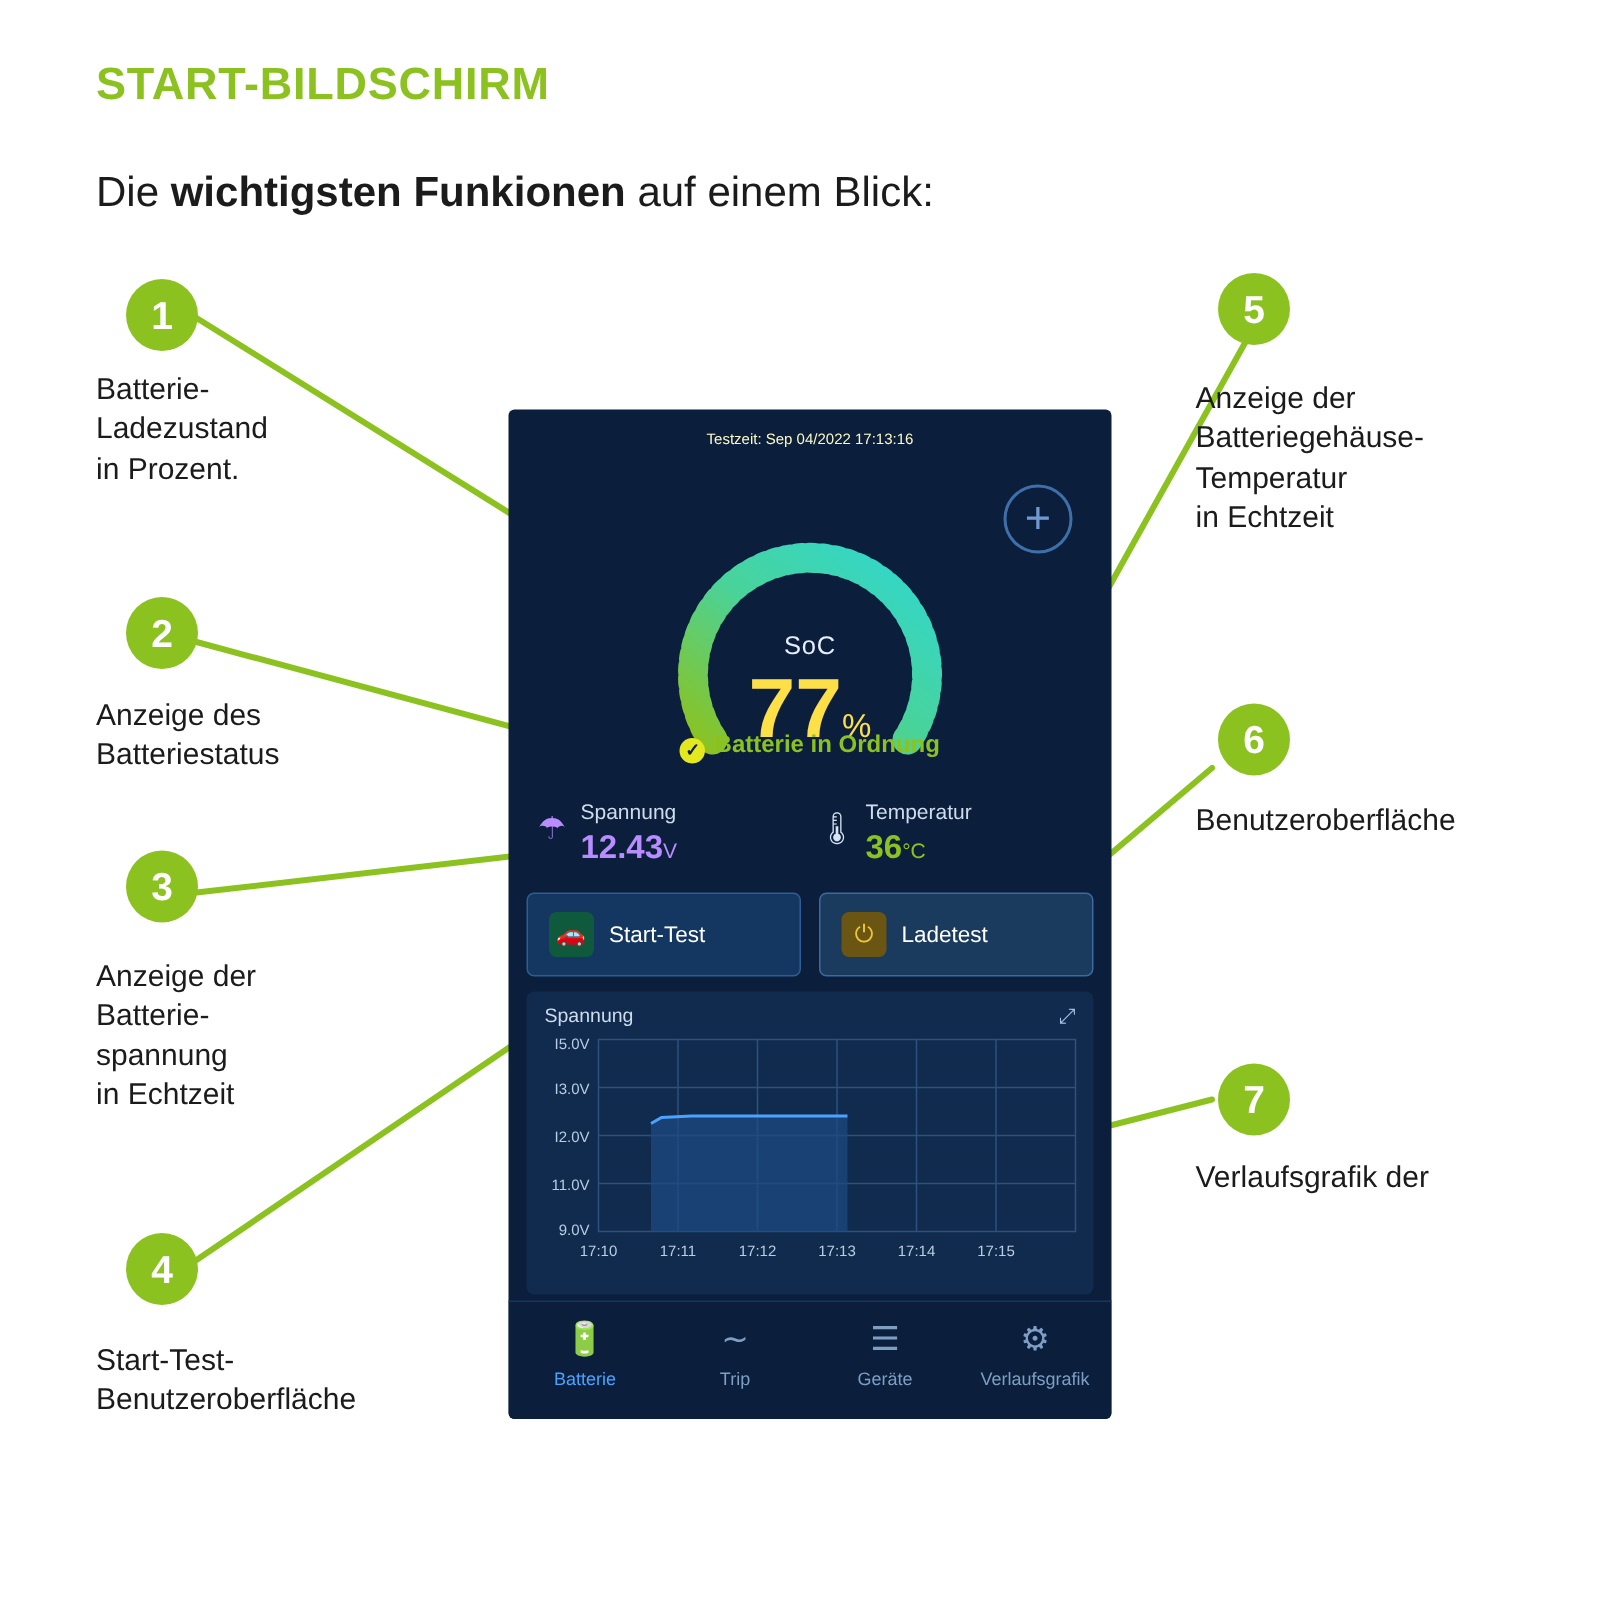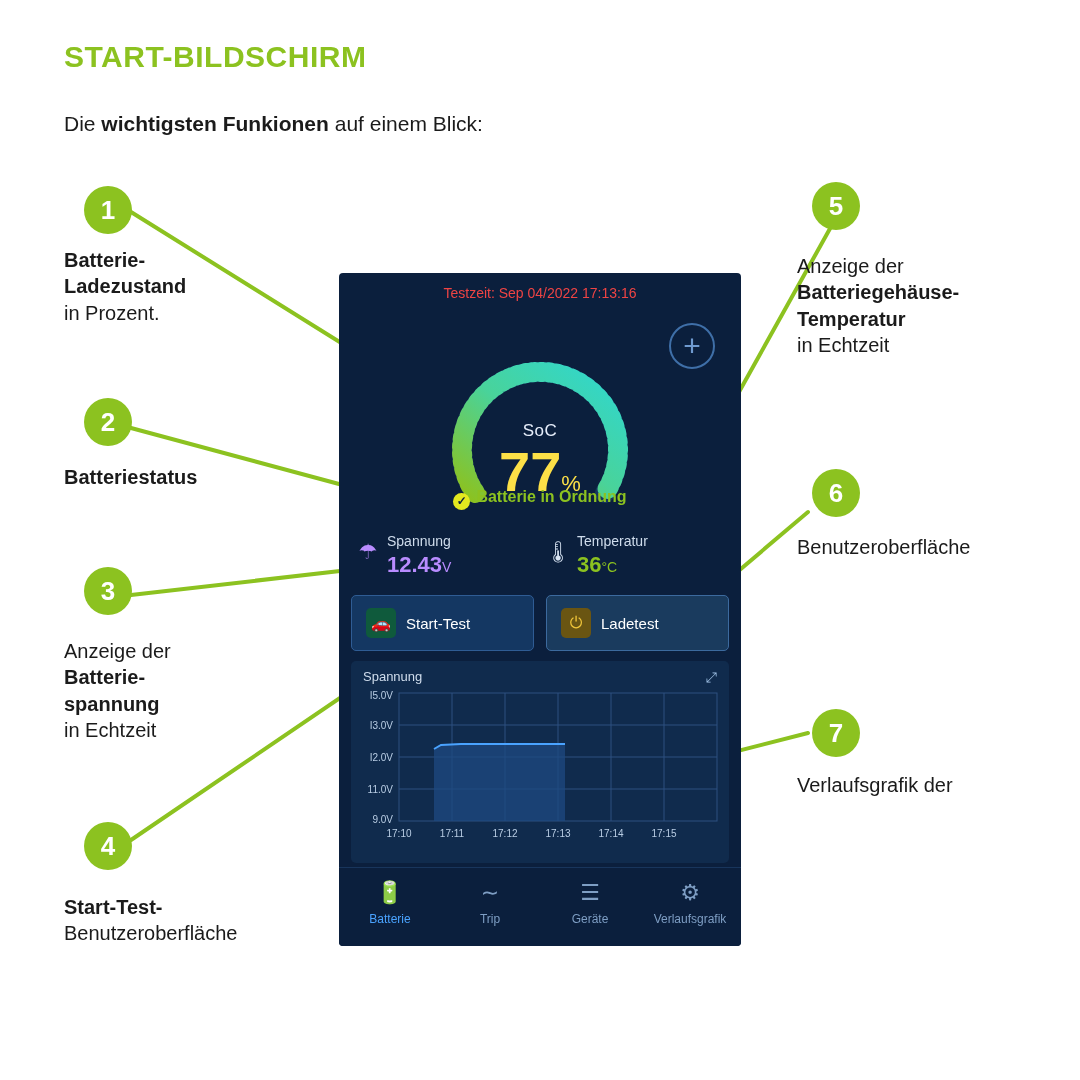--- a/index.html
+++ b/index.html
@@ -14,51 +14,51 @@
   .page{position:relative;width:1080px;height:826px;padding-left:12px;}
 
   
   .title{
     position:absolute;left:64px;top:40px;
     font-size:30px;font-weight:bold;letter-spacing:.5px;
     color:#8cc220;
   }
   .subtitle{
     position:absolute;left:64px;top:112px;
-    font-size:21px;color:#1b1b1b;
+    font-size:28px;color:#1b1b1b;
   }
   .subtitle b{font-weight:bold;}
 
   
   .lines{position:absolute;left:0;top:0;width:1080px;height:1080px;}
 
   
   .badge{
     position:absolute;width:48px;height:48px;border-radius:50%;
     background:#8cc220;color:#ffffff;
     font-size:26px;font-weight:bold;
     display:flex;align-items:center;justify-content:center;
     box-sizing:border-box;
   }
 
   
   .note{position:absolute;font-size:20px;line-height:1.32;color:#1b1b1b;}
-  .note b{font-weight:bold;}
+  .note b{font-weight:normal;}
   .note.right{text-align:left;}
 
   
   .phone{
     position:absolute;left:339px;top:273px;width:402px;height:673px;
     background:#0b1f3d;border-radius:4px;overflow:hidden;
     color:#ffffff;
   }
   .phone-top{
     position:absolute;left:0;top:0;width:402px;height:40px;
     display:flex;align-items:center;justify-content:center;
-    font-size:14px;color:#ef4444;
+    font-size:10px;color:#fef9c3;
   }
   .plus{
     position:absolute;right:26px;top:50px;width:46px;height:46px;
     border:2px solid #3f6fa8;border-radius:50%;
     color:#6f9ad0;font-size:30px;line-height:42px;text-align:center;
     box-sizing:border-box;
   }
 
   
   .gauge{position:absolute;left:108px;top:62px;width:186px;height:190px;}
@@ -176,20 +176,21 @@
   <div class="badge" style="left:812px;top:469px;">6</div>
   <div class="badge" style="left:812px;top:709px;">7</div>
 
   <div class="note" style="left:64px;top:247px;width:250px;">
     <div><b>Batterie-</b></div>
     <div><b>Ladezustand</b></div>
     <div>in Prozent.</div>
   </div>
 
   <div class="note" style="left:64px;top:464px;width:250px;">
+    <div>Anzeige des</div>
     <div><b>Batteriestatus</b></div>
   </div>
 
   <div class="note" style="left:64px;top:638px;width:250px;">
     <div>Anzeige der</div>
     <div><b>Batterie-</b></div>
     <div><b>spannung</b></div>
     <div>in Echtzeit</div>
   </div>
 

